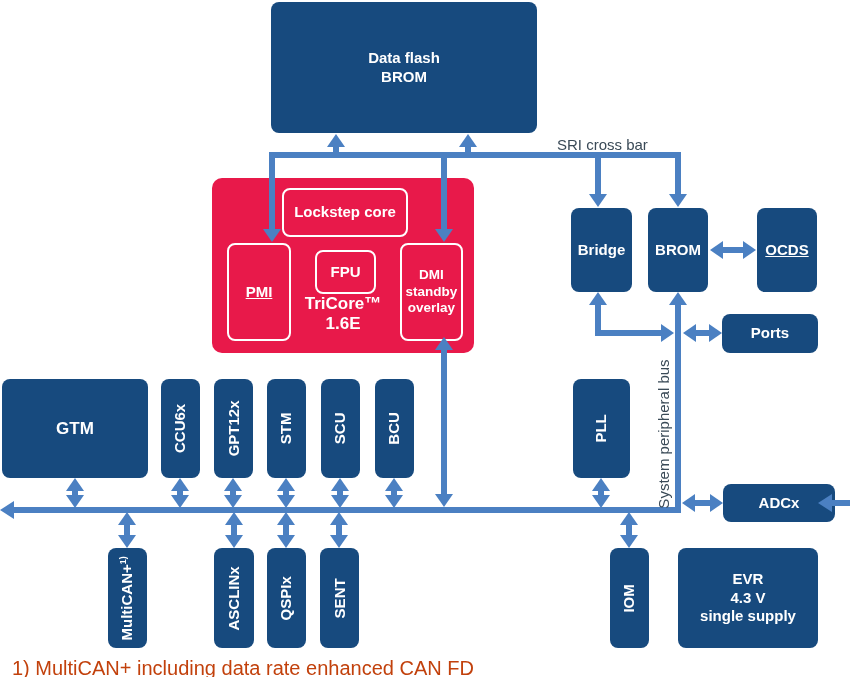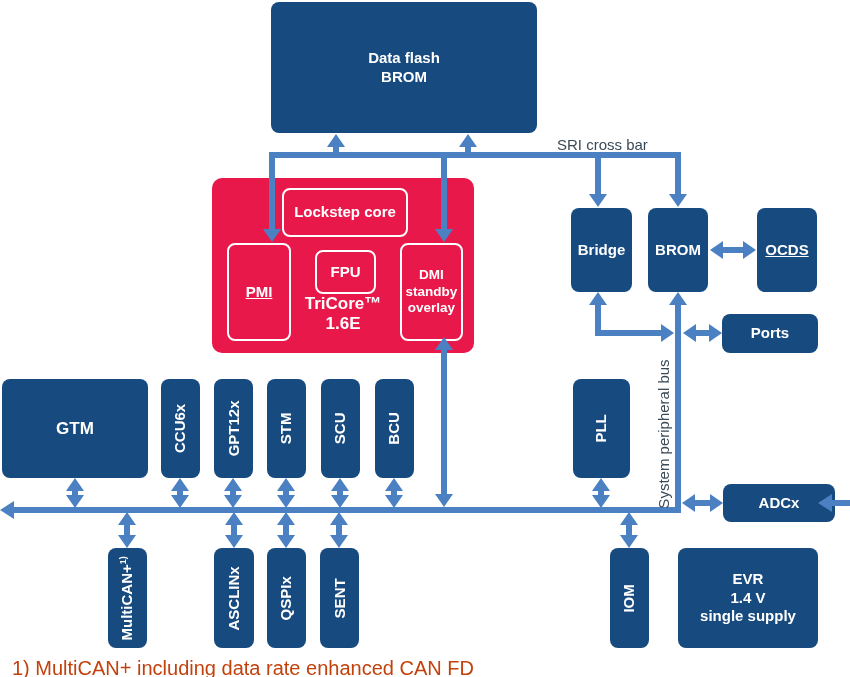--- a/index.html
+++ b/index.html
@@ -134,21 +134,21 @@
     <span>QSPIx</span>
     </div>
   <div class="blk v" style="left:320px;top:548px;width:39px;height:100px;">
     <span>SENT</span>
     </div>
   <div class="blk v" style="left:610px;top:548px;width:39px;height:100px;">
     <span>IOM</span>
     </div>
   <div class="blk" style="left:678px;top:548px;width:140px;height:100px;">
     <span>EVR
-1.4 V
+4.3 V
 single supply</span>
     </div>
 
   <div class="line" style="left:269px;top:152px;width:412px;height:6px;"></div>
   <div class="line" style="left:269px;top:158px;width:6px;height:72px;"></div>
   <div class="tri td" style="left:263px;top:229px;"></div>
   <div class="tri tu" style="left:327px;top:134px;"></div>
   <div class="line" style="left:333px;top:146px;width:6px;height:8px;"></div>
   <div class="tri tu" style="left:459px;top:134px;"></div>
   <div class="line" style="left:465px;top:146px;width:6px;height:8px;"></div>

